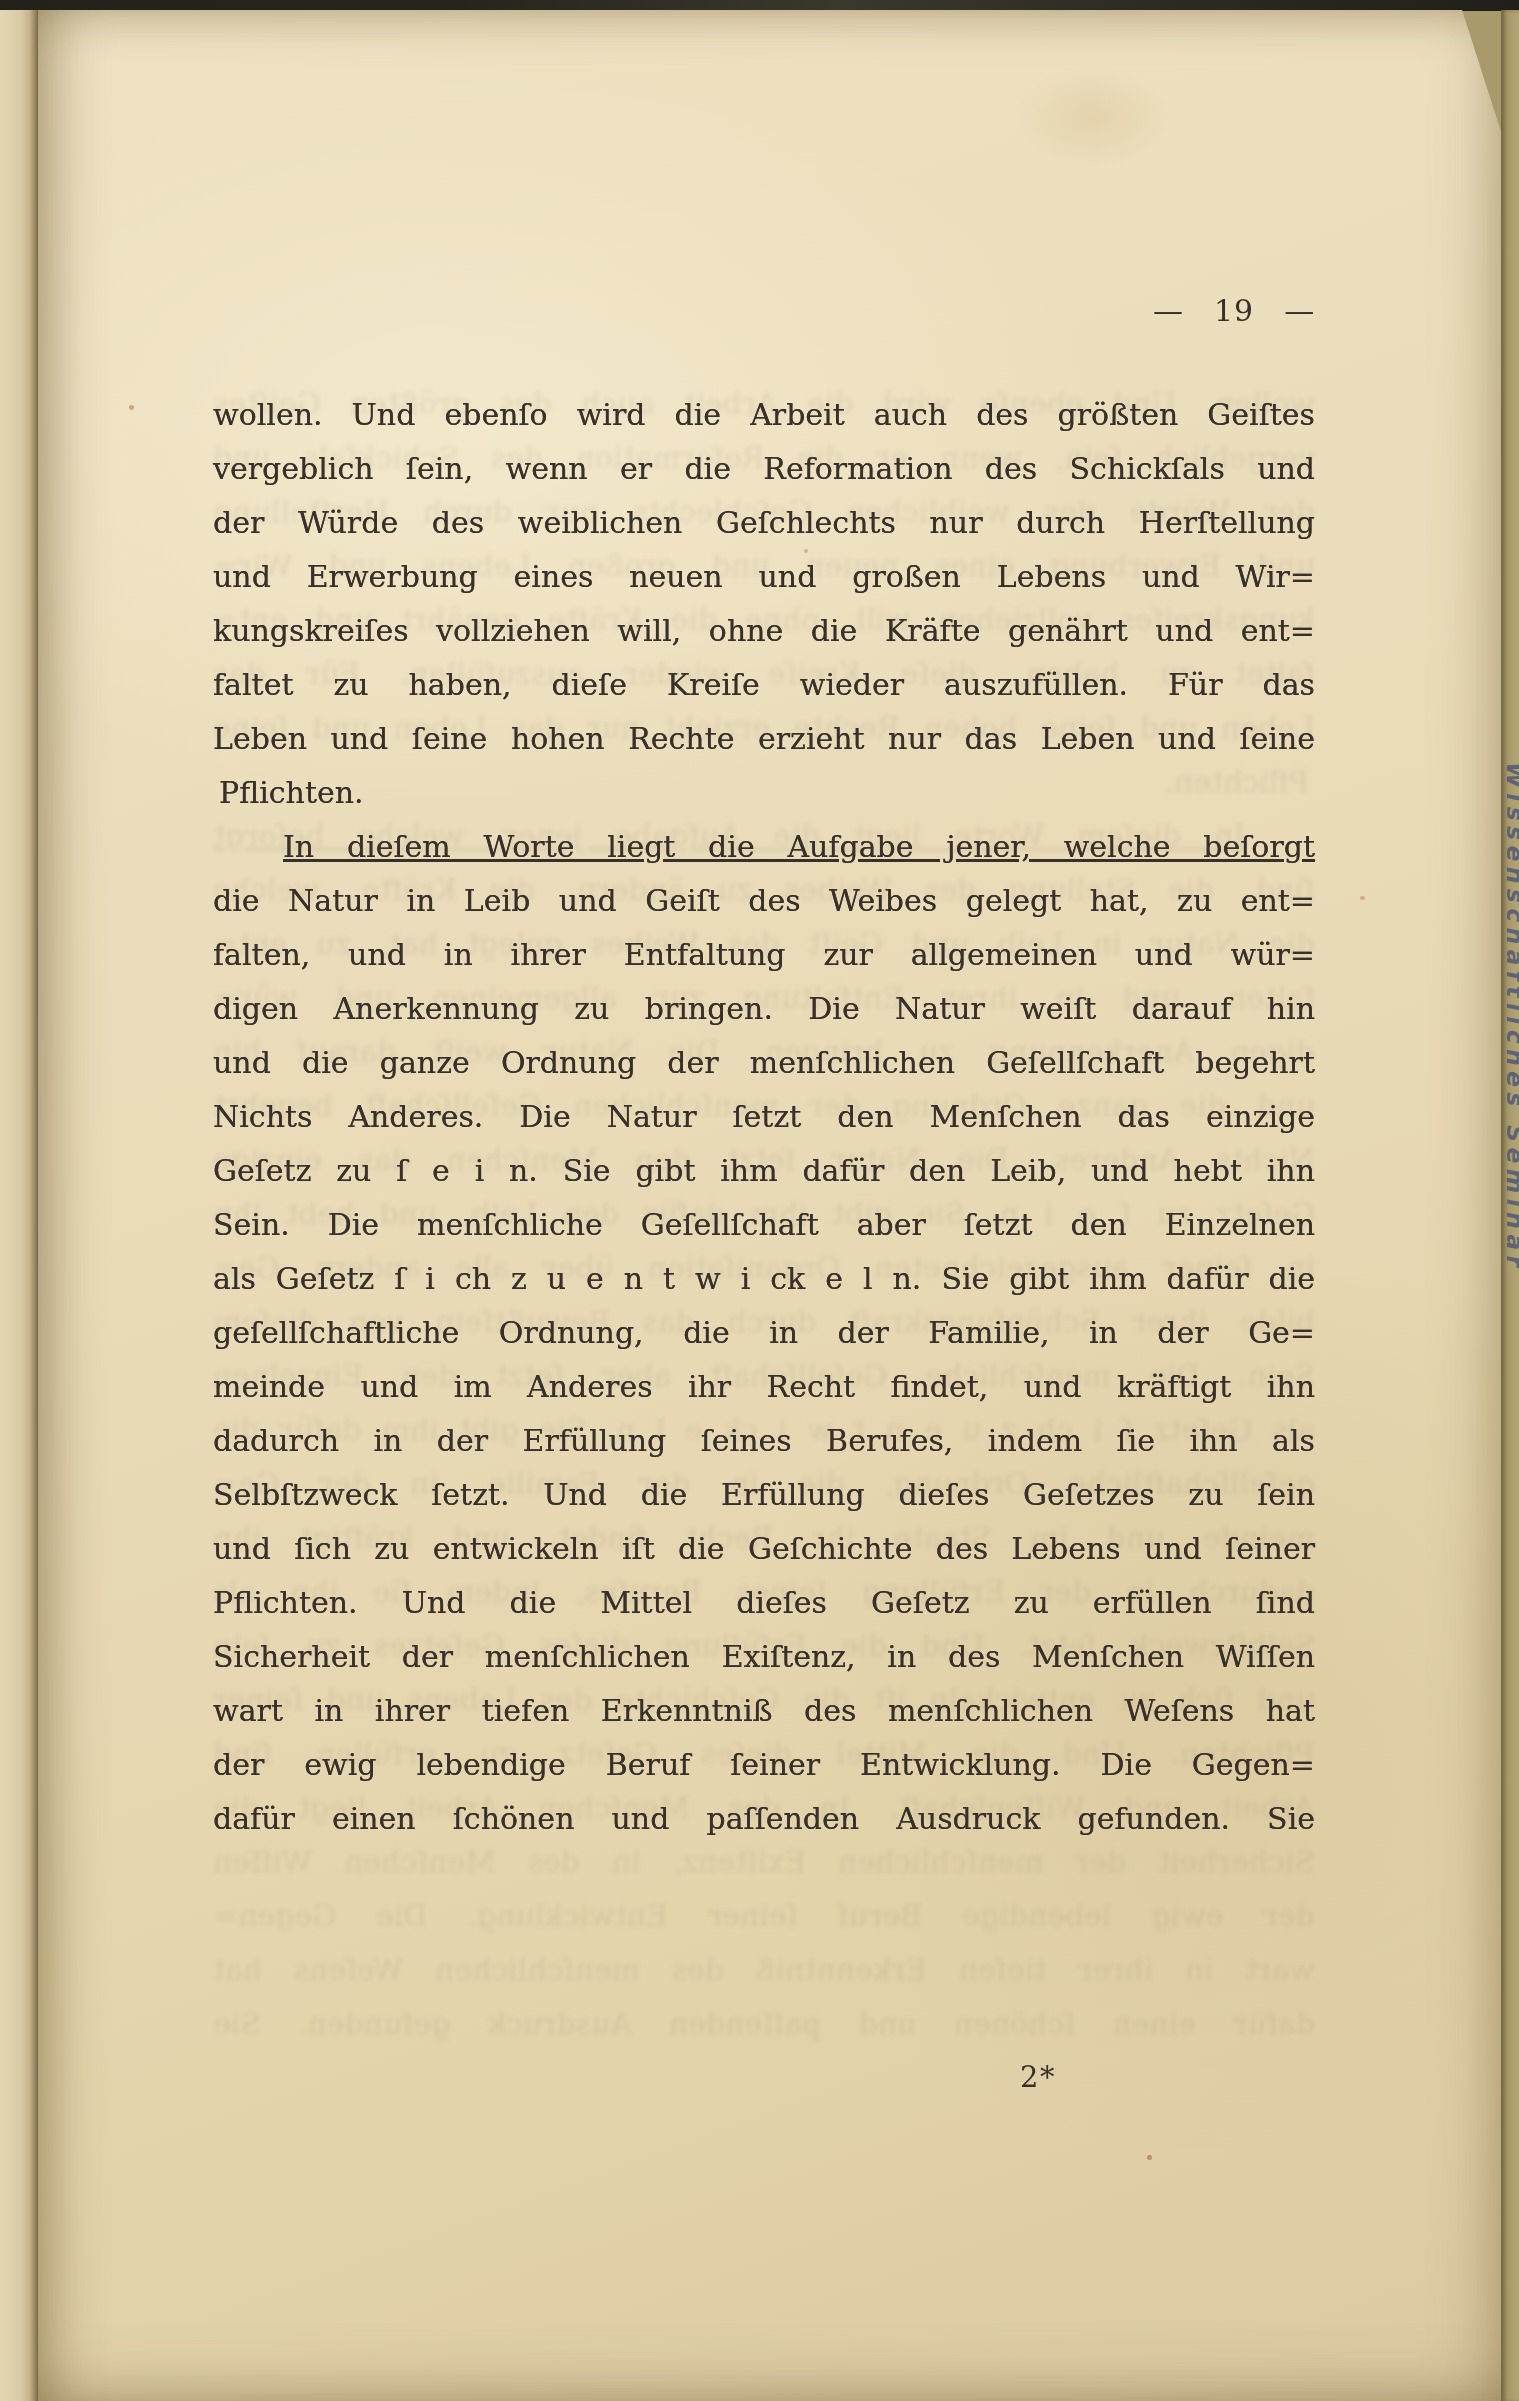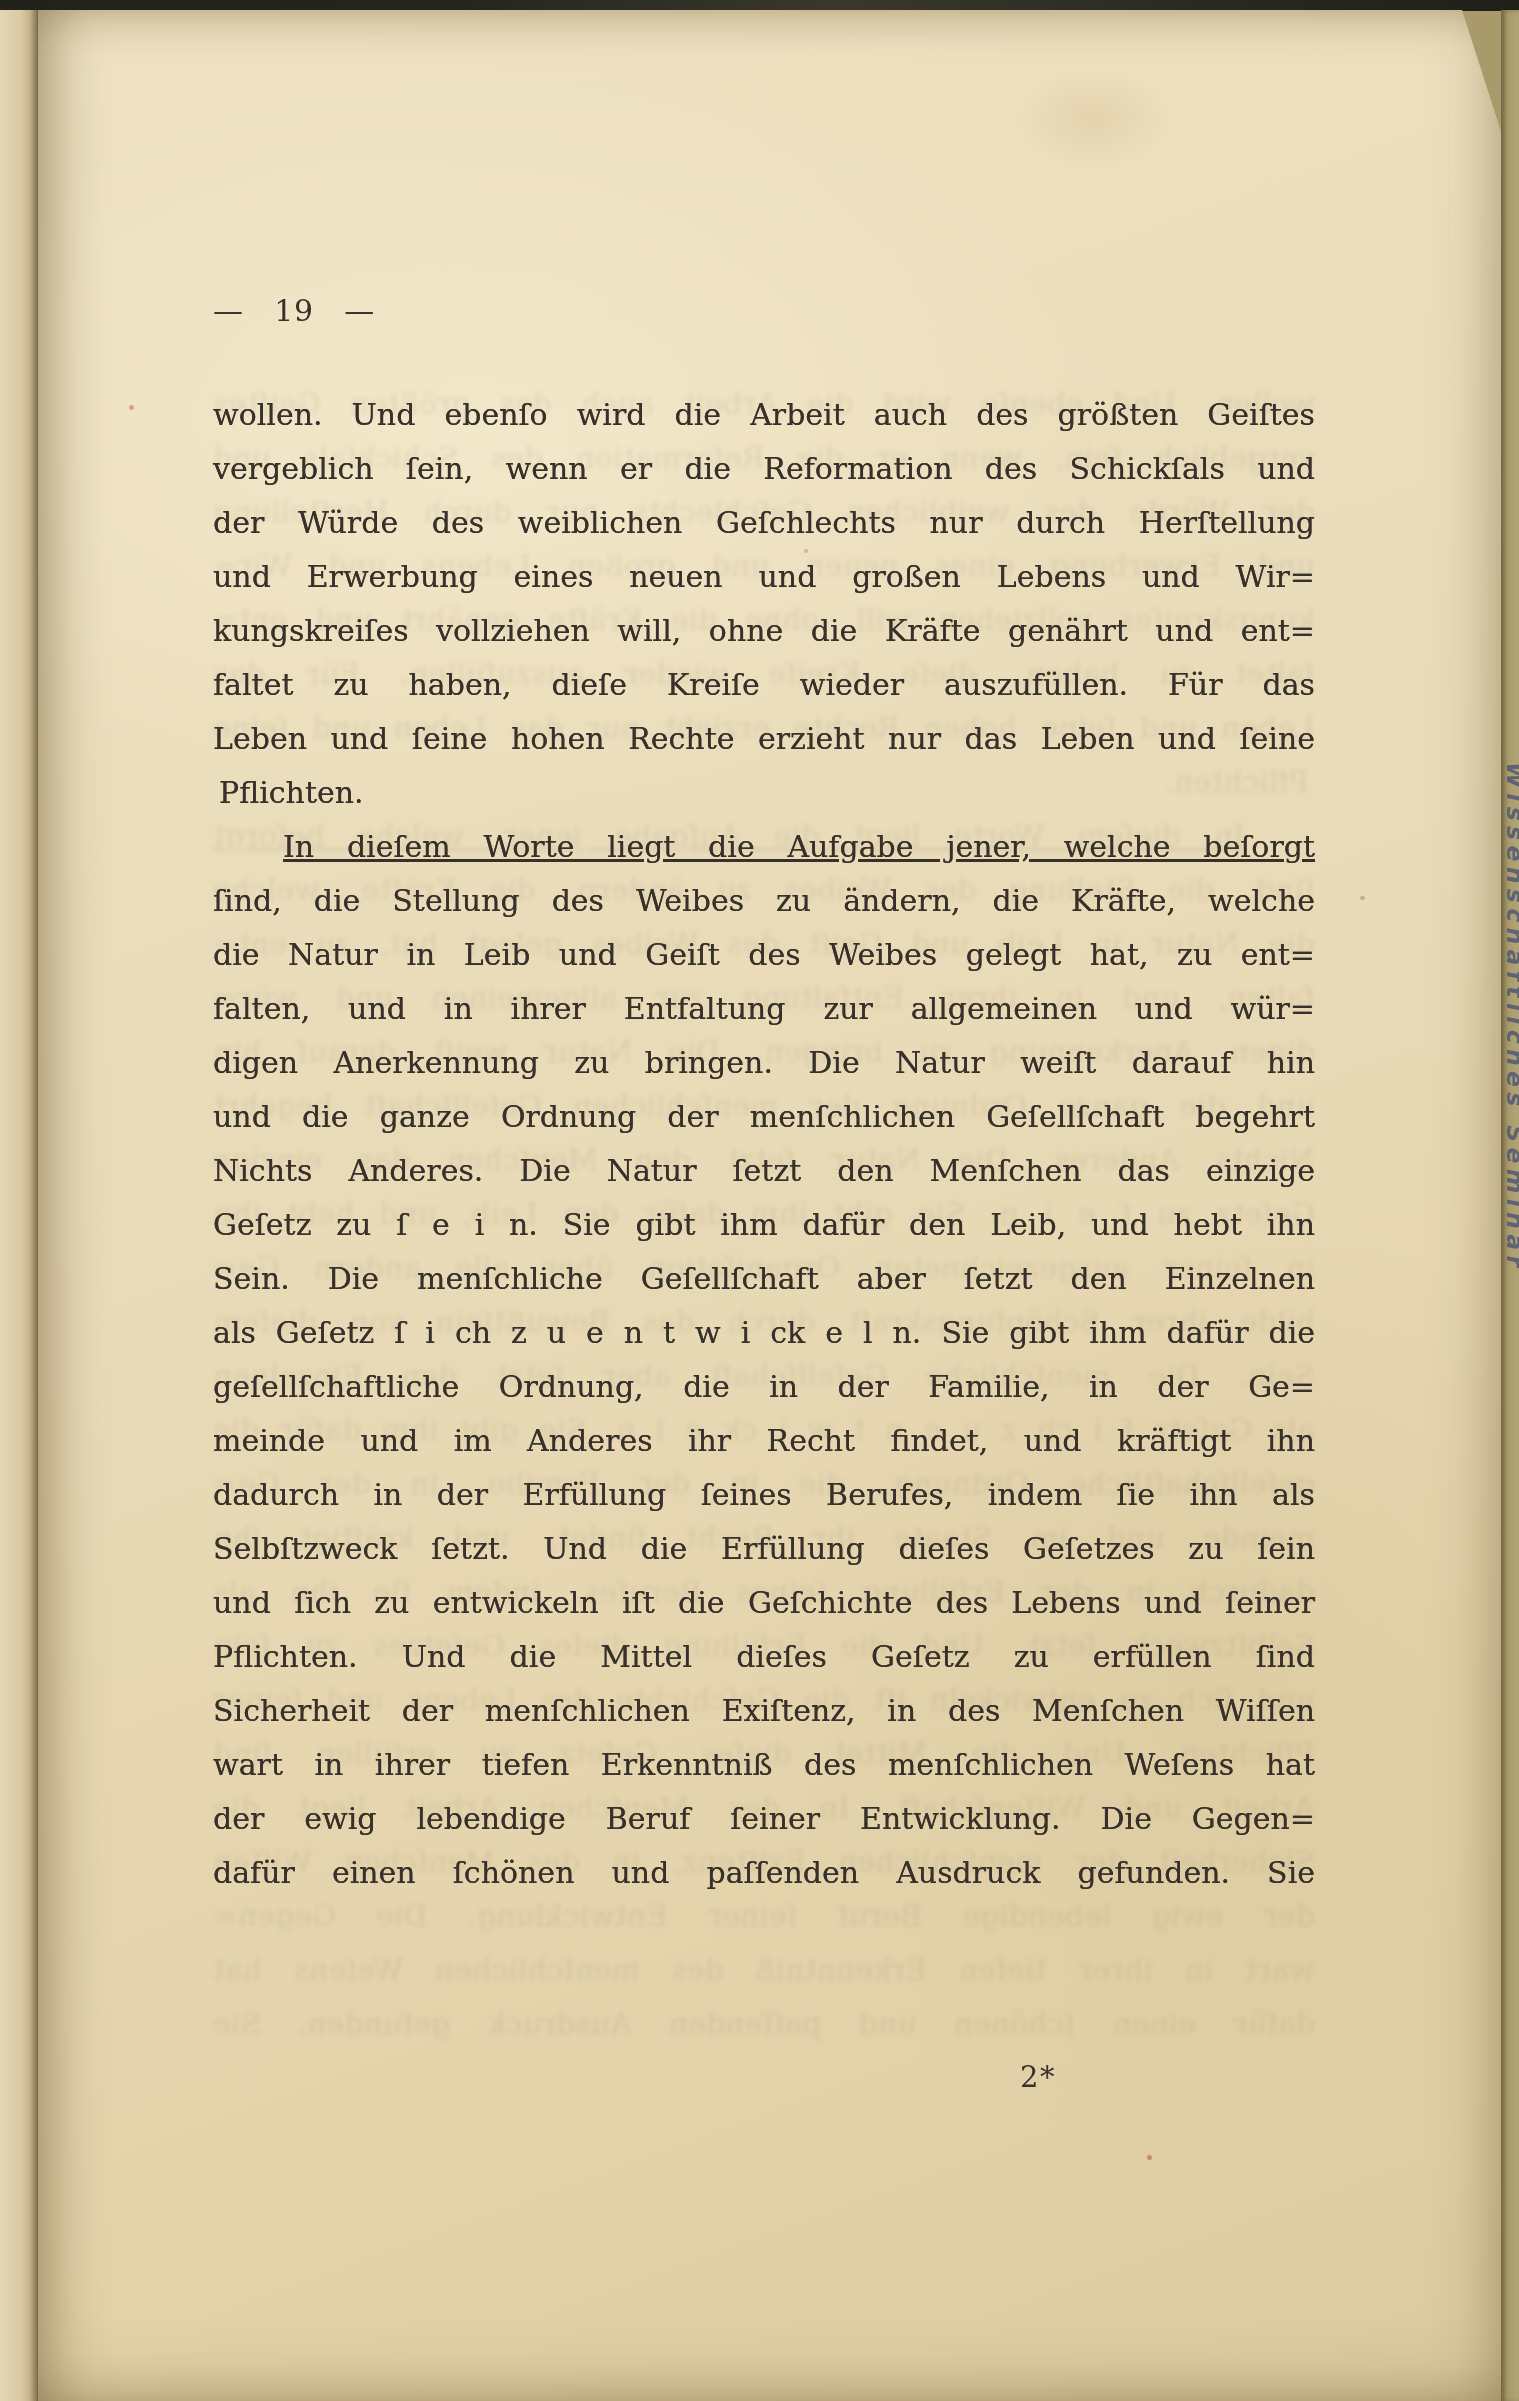--- a/index.html
+++ b/index.html
@@ -36,21 +36,21 @@
     box-shadow:
       inset 42px 0 53px -26.6px rgba(105,85,45,0.45),
       inset -34px 0 61px -23px rgba(110,90,50,0.40),
       inset 0 -46px 68px -38px rgba(110,90,50,0.30),
       inset 0 34px 53px -34px rgba(110,90,50,0.28);
     clip-path: polygon(0 0, 1424px 0, 1465px 128px, 1465px 2392px, 0 2392px);
   }
 
   .page-number {
     position: absolute; left: 175px; top: 283px; width: 1102px;
-    text-align: left;
+    text-align: right;
     font-size: 30px; color: var(--ink, #38302a);
     word-spacing: 20px; letter-spacing: 0.8px;
   }
 
   .text-block {
     position: absolute; left: 175px; top: 378px; width: 1102px;
     font-size: 30px; line-height: 54px;
     color: var(--ink, #38302a);
     text-shadow: 0 0 0.5px rgba(56,48,42,0.85);
   }
@@ -152,21 +152,20 @@
     <div class="text-block">
         <div class="line">wollen. Und ebenſo wird die Arbeit auch des größten Geiſtes</div>
         <div class="line">vergeblich ſein, wenn er die Reformation des Schickſals und</div>
         <div class="line">der Würde des weiblichen Geſchlechts nur durch Herſtellung</div>
         <div class="line">und Erwerbung eines neuen und großen Lebens und Wir=</div>
         <div class="line">kungskreiſes vollziehen will, ohne die Kräfte genährt und ent=</div>
         <div class="line">faltet zu haben, dieſe Kreiſe wieder auszufüllen. Für das</div>
         <div class="line">Leben und ſeine hohen Rechte erzieht nur das Leben und ſeine</div>
         <div class="line nojust">Pflichten.</div>
         <div class="line indent">In dieſem Worte liegt die Aufgabe jener, welche beſorgt</div>
-        <div class="line">ſind, die Stellung des Weibes zu ändern, die Kräfte, welche</div>
         <div class="line">die Natur in Leib und Geiſt des Weibes gelegt hat, zu ent=</div>
         <div class="line">falten, und in ihrer Entfaltung zur allgemeinen und wür=</div>
         <div class="line">digen Anerkennung zu bringen. Die Natur weiſt darauf hin</div>
         <div class="line">und die ganze Ordnung der menſchlichen Geſellſchaft begehrt</div>
         <div class="line">Nichts Anderes. Die Natur ſetzt den Menſchen das einzige</div>
         <div class="line">Geſetz zu ſ e i n. Sie gibt ihm dafür den Leib, und hebt ihn</div>
         <div class="line">Sein. Die menſchliche Geſellſchaft aber ſetzt den Einzelnen</div>
         <div class="line">als Geſetz ſ i ch z u e n t w i ck e l n. Sie gibt ihm dafür die</div>
         <div class="line">geſellſchaftliche Ordnung, die in der Familie, in der Ge=</div>
         <div class="line">meinde und im Anderes ihr Recht findet, und kräftigt ihn</div>

